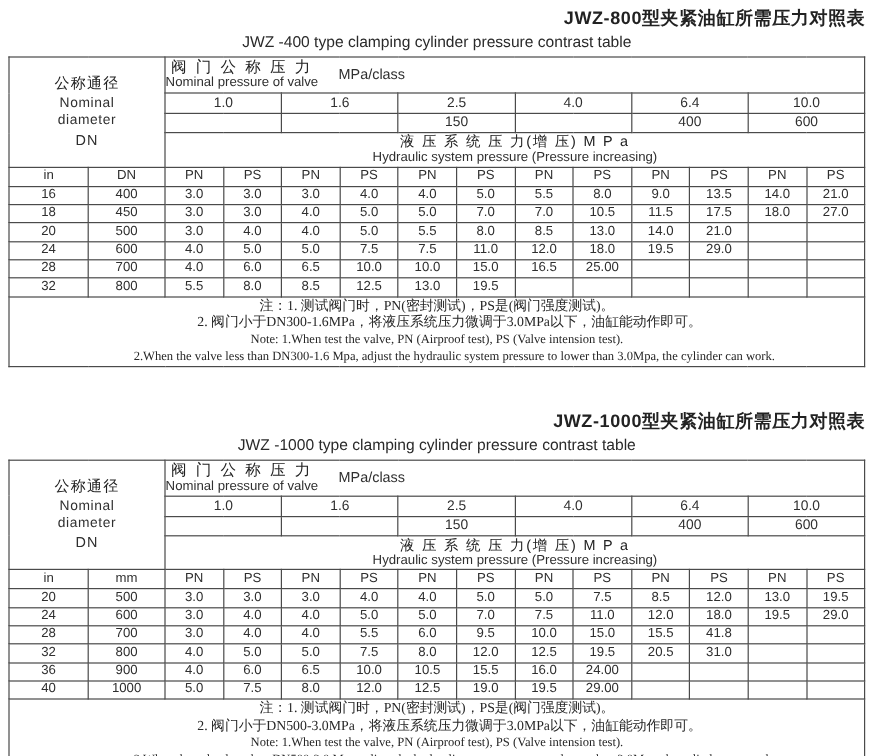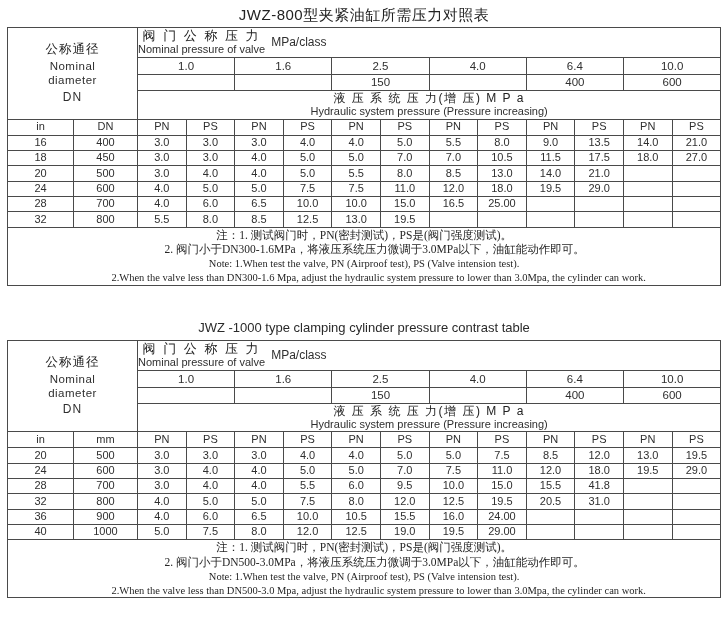--- a/index.html
+++ b/index.html
@@ -12,23 +12,23 @@
     height: 630px;
     overflow: hidden;
     font-family: "Liberation Sans", sans-serif;
     color: #2f2f2f;
     -webkit-font-smoothing: antialiased;
   }
   .doc {
     padding: 4px 7px 0 7px;
   }
   .title-cn {
-    text-align: center;
+    text-align: right;
     font-size: 15px;
-    font-weight: 400;
+    font-weight: 700;
     letter-spacing: 0.5px;
     margin: 2px 0 2px 0;
     color: #222;
   }
   .title-en {
     text-align: center;
     font-size: 13px;
     font-weight: 400;
     margin: 0 0 5px 0;
     color: #2a2a2a;
@@ -67,21 +67,21 @@
     font-size: 13px;
     letter-spacing: 2px;
     color: #222;
   }
   .vp-en {
     font-size: 11px;
     margin-top: -1px;
   }
   .vp-unit {
     font-size: 12px;
-    margin-left: 6px;
+    margin-left: 17px;
   }
   td.diam-cell { height: auto; }
   .diam-cn {
     font-size: 12.5px;
     letter-spacing: 1px;
     color: #222;
     margin-bottom: 1px;
   }
   .diam-en { font-size: 11.5px; letter-spacing: 0.5px; }
   .diam-dn { font-size: 12px; margin-top: 2px; letter-spacing: 1px; }
@@ -112,20 +112,21 @@
   .note-en { font-size: 10.5px; line-height: 1.3; color: #262626; }
   .ind1 { padding-left: 21px; }
   .ind2 { padding-left: 29px; }
 </style>
 </head>
 <body>
 
 <div class="doc">
 
   <div class="title-cn">JWZ-800型夹紧油缸所需压力对照表</div>
+  <div class="title-en">JWZ -400 type clamping cylinder pressure contrast table</div>
 
   <table class="ptable">
     <colgroup>
       <col class="c-in">
         <col class="c-dn">
       <col class="c-p">
         <col class="c-p">
         <col class="c-p">
         <col class="c-p">
         <col class="c-p">
@@ -299,20 +300,21 @@
           <div class="note-cn ind1">2. 阀门小于DN300-1.6MPa，将液压系统压力微调于3.0MPa以下，油缸能动作即可。</div>
           <div class="note-en">Note: 1.When test the valve, PN (Airproof test), PS (Valve intension test).</div>
           <div class="note-en ind2">2.When the valve less than DN300-1.6 Mpa, adjust the hydraulic system pressure to lower than 3.0Mpa, the cylinder can work.</div>
         </td>
       </tr>
     </tbody>
   </table>
 
   <div class="gap"></div>
 
+  <div class="title-cn">JWZ-1000型夹紧油缸所需压力对照表</div>
   <div class="title-en">JWZ -1000 type clamping cylinder pressure contrast table</div>
 
   <table class="ptable">
     <colgroup>
       <col class="c-in">
         <col class="c-dn">
       <col class="c-p">
         <col class="c-p">
         <col class="c-p">
         <col class="c-p">

